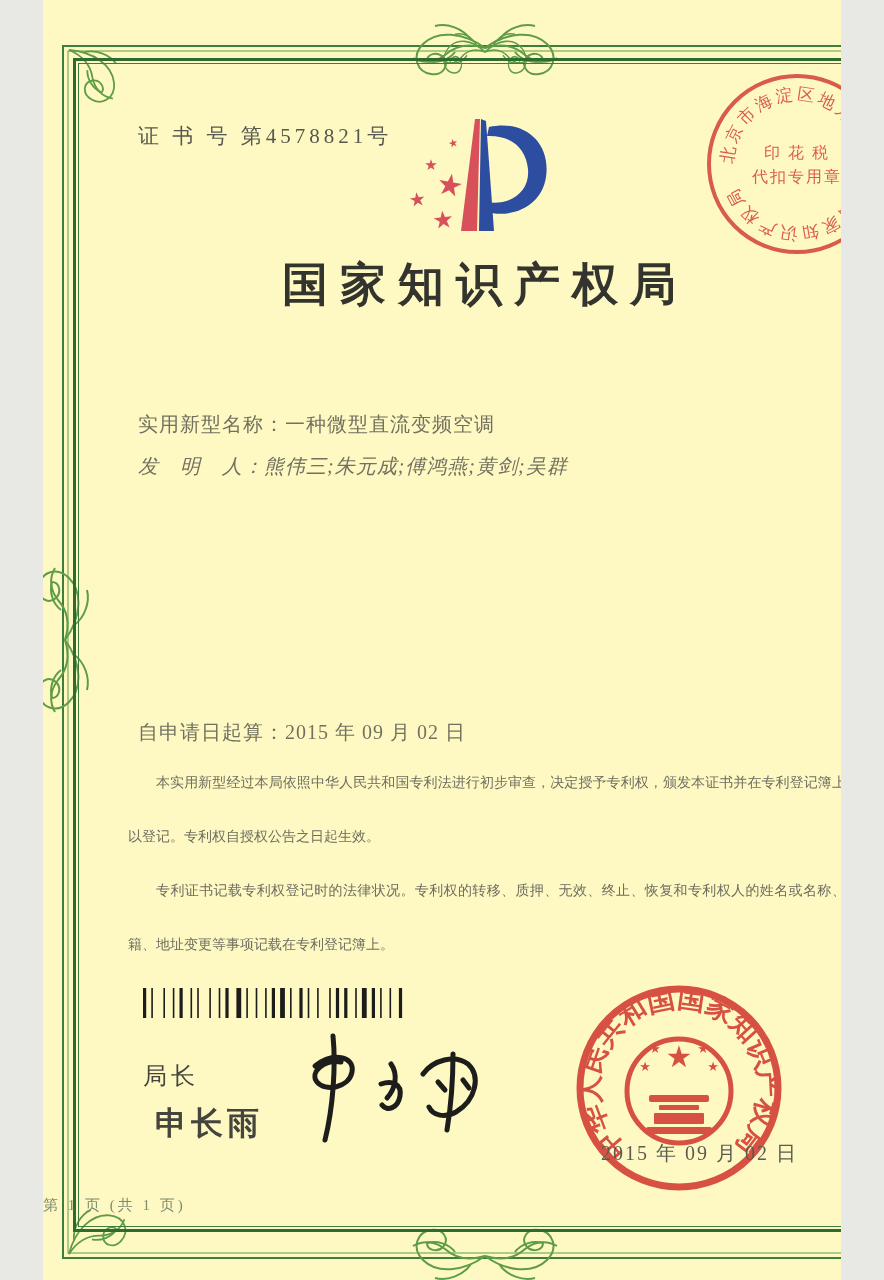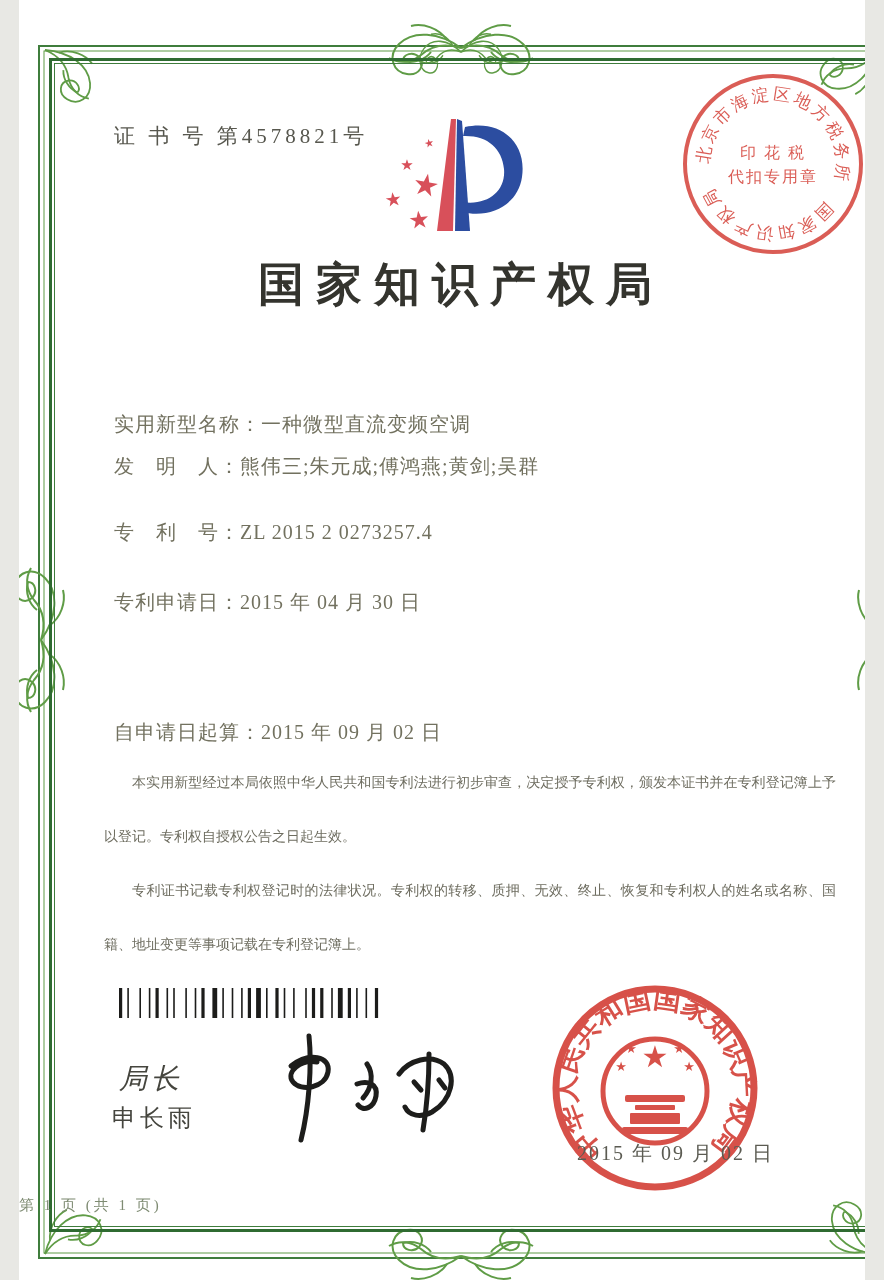--- a/index.html
+++ b/index.html
@@ -1,46 +1,45 @@
 <!DOCTYPE html>
 <html><head>
 <meta charset="utf-8">
 <style>
   html,body{margin:0;padding:0;background:#e8e8e4;}
   #page{
     position:relative;width:798px;height:1280px;margin:0 auto;
-    background:#ffffff;overflow:hidden;
+    background:#fef9c3;overflow:hidden;
     font-family:"Liberation Serif","DejaVu Serif",serif;
     color:#55554c;
-    padding-left:48px;
   }
   
   #ornament{position:absolute;left:0;top:0;z-index:1;}
   
   #frame{
     position:absolute;left:30px;top:58px;width:816px;height:1168px;
     border:3px solid #2f6b31;z-index:2;pointer-events:none;
   }
   #frame::after{
     content:"";position:absolute;left:2px;top:2px;right:2px;bottom:2px;
     border:1px solid #3f7d3c;
   }
   .abs{position:absolute;z-index:3;}
   #cert-no{left:95px;top:122px;font-size:21px;letter-spacing:4px;color:#57574e;}
   #title{left:0;top:254px;width:884px;text-align:center;font-size:46px;
          font-weight:600;letter-spacing:12px;color:#34342e;}
   .row{left:95px;width:720px;font-size:20px;color:#72715f;letter-spacing:1px;white-space:nowrap;}
-  #row0{top:381px;margin-top:30px;} #row1{top:453px;} #row2{top:519px;}
+  #row0{top:381px;margin-top:30px;} #row1{top:453px;font-style:italic;} #row2{top:519px;}
   #row3{top:589px;} #row4{top:653px;} #row5{top:719px;}
   #body-text{left:85px;top:756px;width:732px;font-size:14px;line-height:54px;
              color:#6e6d60;text-align:justify;}
   #body-text p{margin:0;text-indent:2em;}
   #barcode{left:100px;top:988px;width:260px;height:30px;}
-  #juzhang{left:100px;top:1060px;font-size:28px;letter-spacing:4px;color:#45453e;font-style:italic;}
-  #signer-name{left:93px;top:1102px;font-size:24px;letter-spacing:4px;color:#45453e;}
+  #juzhang{left:100px;top:1060px;font-size:24px;letter-spacing:4px;color:#45453e;}
+  #signer-name{left:112px;top:1102px;font-size:32px;letter-spacing:4px;color:#45453e;font-weight:bold;}
   #signature{left:232px;top:1026px;}
   #office-seal{left:531px;top:983px;opacity:.88;}
   #tax-seal{left:660px;top:70px;opacity:.82;}
   #logo{left:330px;top:103px;}
   #issue-date{left:558px;top:1140px;font-size:20px;letter-spacing:2px;color:#5b5b52;z-index:5;}
   #page-footer{left:0;top:1196px;width:884px;text-align:left;font-size:15px;
                letter-spacing:3px;color:#7e8b72;}
   svg text{font-family:"Liberation Serif","DejaVu Serif",serif;}
 </style>
 </head>
@@ -110,26 +109,20 @@
     <text x="94" y="112" font-size="16" letter-spacing="2" fill="#d23a31" text-anchor="middle">代扣专用章</text>
   </svg>
 
   <div id="title" class="abs">国家知识产权局</div>
 
   <div id="row0" class="abs row">
     <span>实用新型名称：</span><span>一种微型直流变频空调</span>
   </div>
   <div id="row1" class="abs row">
     <span>发　明　人：</span><span>熊伟三;朱元成;傅鸿燕;黄剑;吴群</span>
-  </div>
-  <div id="row2" class="abs row">
-    <span>专　利　号：</span><span>ZL 2015 2 0273257.4</span>
-  </div>
-  <div id="row3" class="abs row">
-    <span>专利申请日：</span><span>2015 年 04 月 30 日</span>
   </div>
   <div id="row5" class="abs row">
     <span>自申请日起算：</span><span>2015 年 09 月 02 日</span>
   </div>
 
   <div id="body-text" class="abs">
     <p>本实用新型经过本局依照中华人民共和国专利法进行初步审查，决定授予专利权，颁发本证书并在专利登记簿上予以登记。专利权自授权公告之日起生效。</p>
     <p>专利证书记载专利权登记时的法律状况。专利权的转移、质押、无效、终止、恢复和专利权人的姓名或名称、国籍、地址变更等事项记载在专利登记簿上。</p>
   </div>
 

